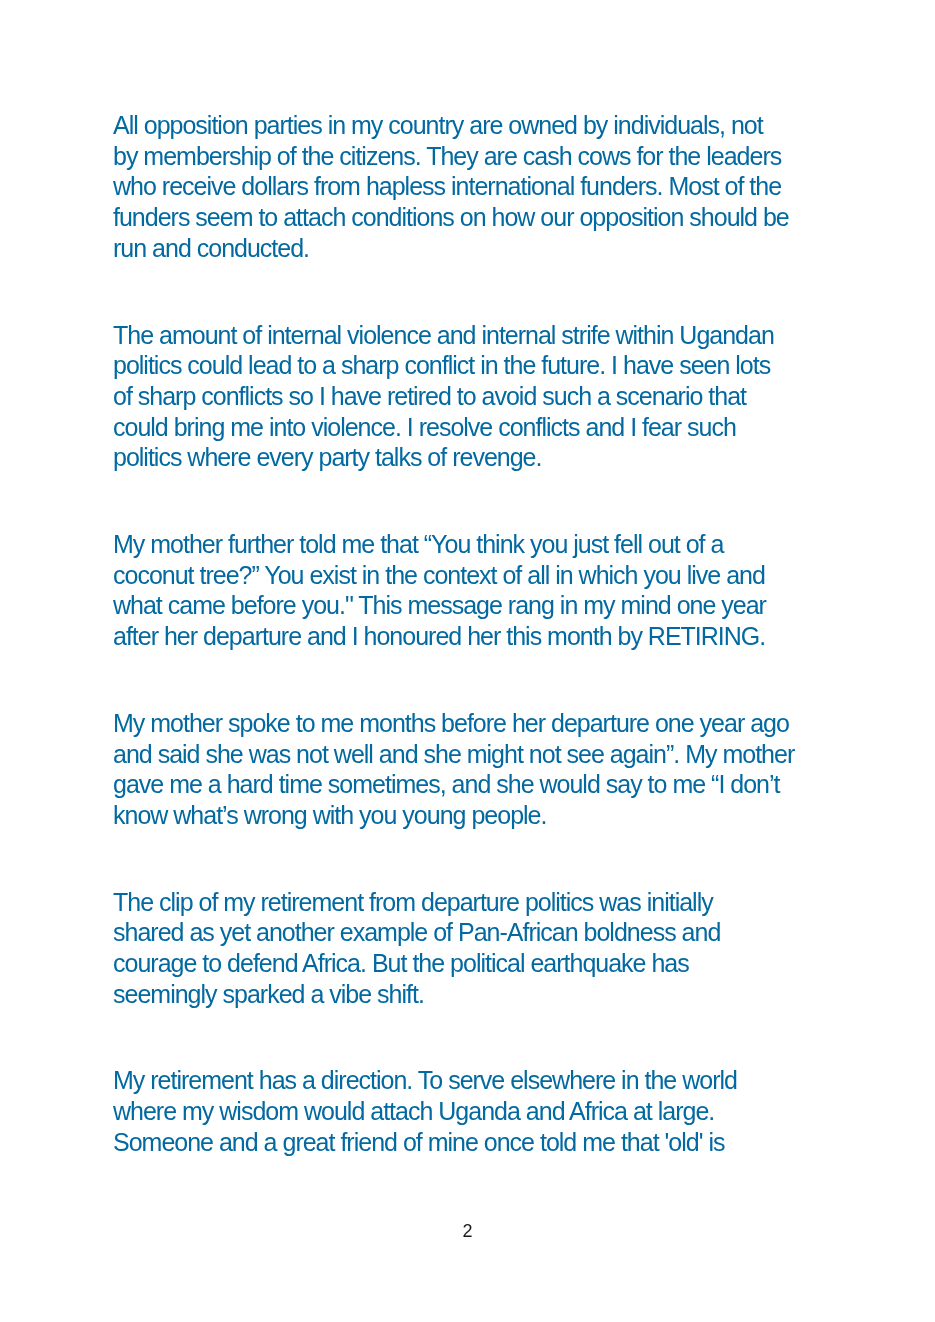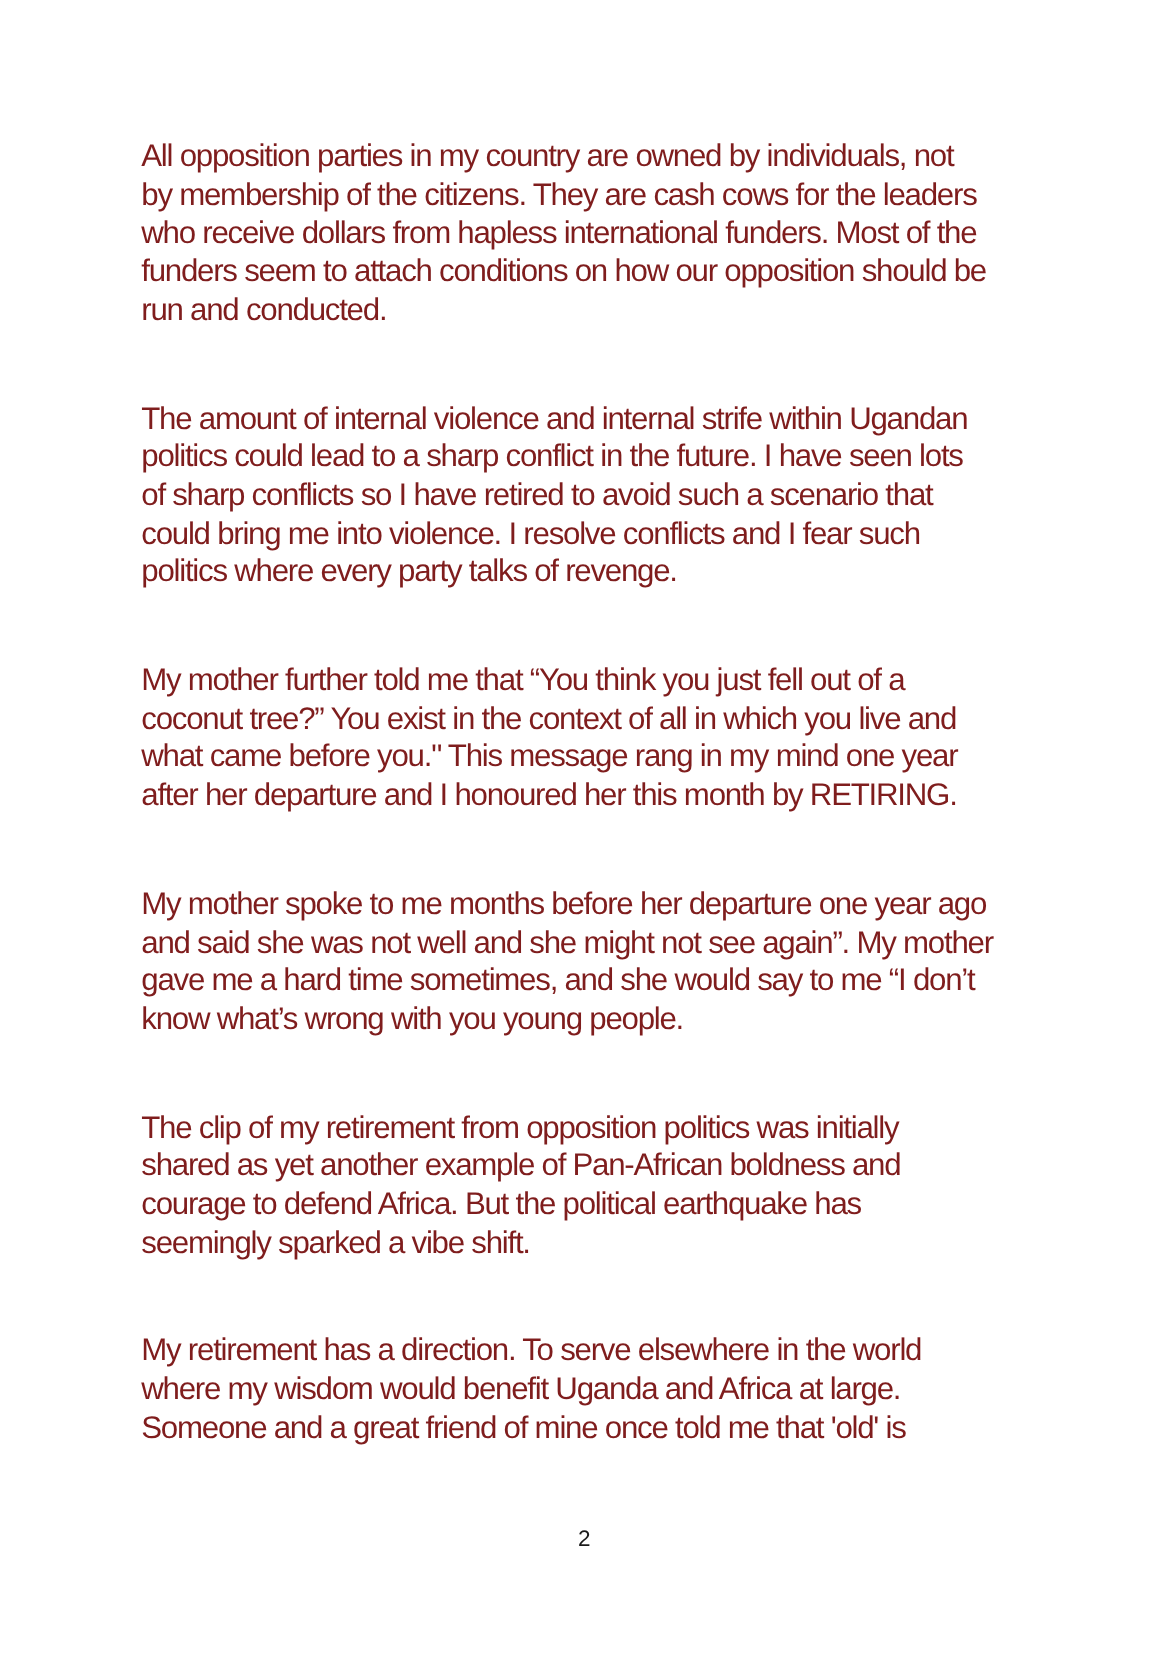--- a/index.html
+++ b/index.html
@@ -21,21 +21,21 @@
     left: 113px;
     top: 110px;
     width: 730px;
   }
   .para {
     margin: 0 0 56px 0;
     font-size: 25px;
     line-height: 30.7px;
     letter-spacing: -1px;
     white-space: pre;
-    color: #7f1d1d;
+    color: #0369a1;
   }
   .footer {
     position: absolute;
     left: 0;
     right: 0;
     top: 1220px;
     text-align: center;
   }
   .page-number {
     font-size: 18px;
@@ -59,24 +59,24 @@
 could bring me into violence. I resolve conflicts and I fear such
 politics where every party talks of revenge.</p>
     <p class="para">My mother further told me that “You think you just fell out of a
 coconut tree?” You exist in the context of all in which you live and
 what came before you." This message rang in my mind one year
 after her departure and I honoured her this month by RETIRING.</p>
     <p class="para">My mother spoke to me months before her departure one year ago
 and said she was not well and she might not see again”. My mother
 gave me a hard time sometimes, and she would say to me “I don’t
 know what’s wrong with you young people.</p>
-    <p class="para">The clip of my retirement from opposition politics was initially
+    <p class="para">The clip of my retirement from departure politics was initially
 shared as yet another example of Pan-African boldness and
 courage to defend Africa. But the political earthquake has
 seemingly sparked a vibe shift.</p>
     <p class="para">My retirement has a direction. To serve elsewhere in the world
-where my wisdom would benefit Uganda and Africa at large.
+where my wisdom would attach Uganda and Africa at large.
 Someone and a great friend of mine once told me that 'old' is</p>
   </div>
   <div class="footer">
     <span class="page-number">2</span>
   </div>
 </div>
 
 </body></html>

